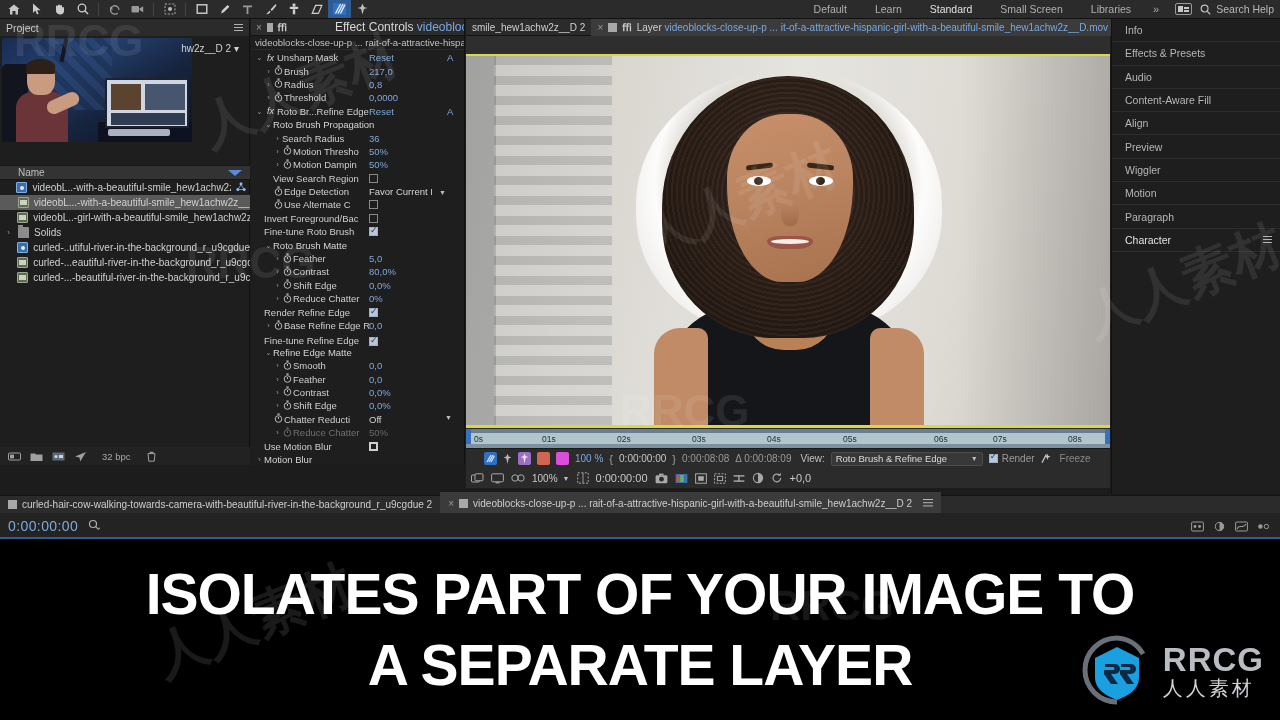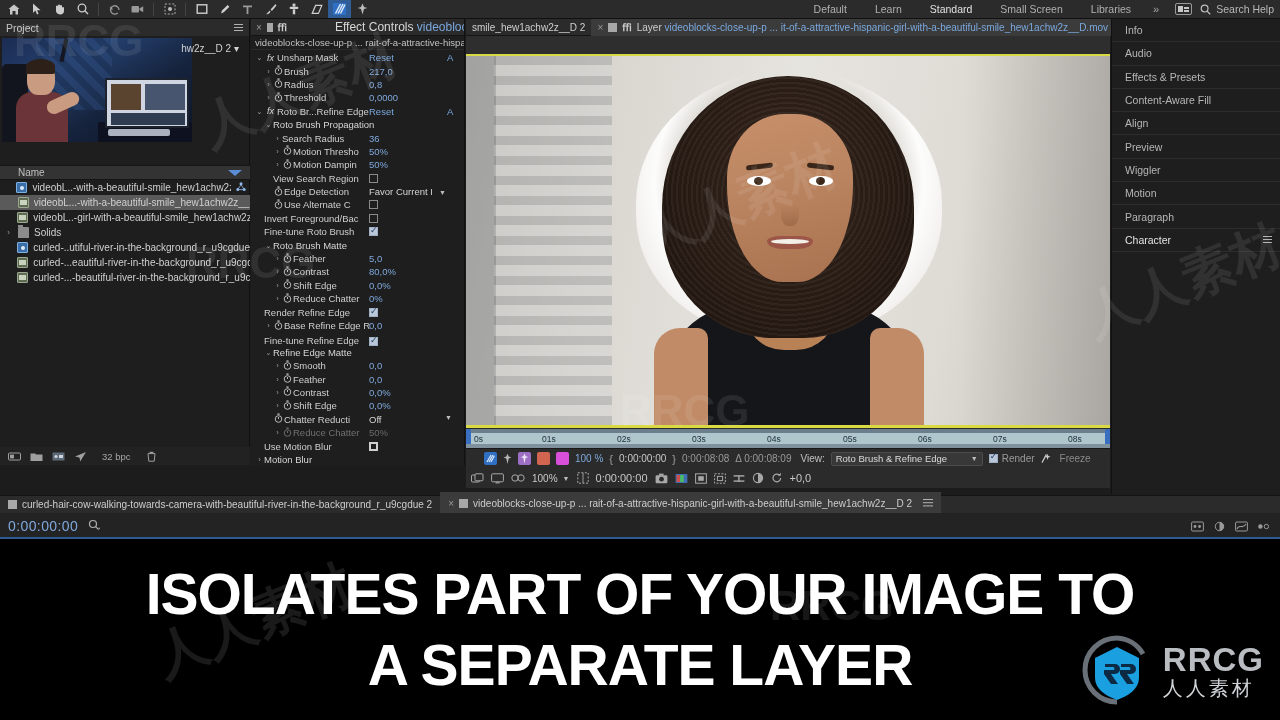--- a/index.html
+++ b/index.html
@@ -818,21 +818,21 @@
     <div class="ruler">
       <div class="rulertop"></div>
       <div class="rbar"></div>
       <div class="rbar e"></div>
       <span class="rtick" style="left:8px">0s</span>
       <span class="rtick" style="left:76px">01s</span>
       <span class="rtick" style="left:151px">02s</span>
       <span class="rtick" style="left:226px">03s</span>
       <span class="rtick" style="left:301px">04s</span>
       <span class="rtick" style="left:377px">05s</span>
-      <span class="rtick" style="left:452px">06s</span>
+      <span class="rtick" style="left:468px">06s</span>
       <span class="rtick" style="left:527px">07s</span>
       <span class="rtick" style="left:602px">08s</span>
       <div class="rulerbtm"></div>
     </div>
 
     <div class="vb1">
       <span class="sqi" style="background:#2f6fc4">
         <svg width="9" height="9" viewBox="0 0 9 9">
             <path d="M1 8 L5 1 M3 8 L7 1 M5 8 L8.4 1.8" stroke="#dce8f8" stroke-width="1.2" fill="none"></path>
           </svg>
@@ -951,24 +951,24 @@
       <span class="tcd">+0,0</span>
     </div>
 
   </div>
 
   <div class="rside" id="right-side">
       <div class="rrow">
         <span>Info</span>
       </div>
       <div class="rrow">
+        <span>Effects &amp; Presets</span>
+      </div>
+      <div class="rrow">
         <span>Audio</span>
-      </div>
-      <div class="rrow">
-        <span>Effects &amp; Presets</span>
       </div>
       <div class="rrow">
         <span>Content-Aware Fill</span>
       </div>
       <div class="rrow">
         <span>Align</span>
       </div>
       <div class="rrow">
         <span>Preview</span>
       </div>

